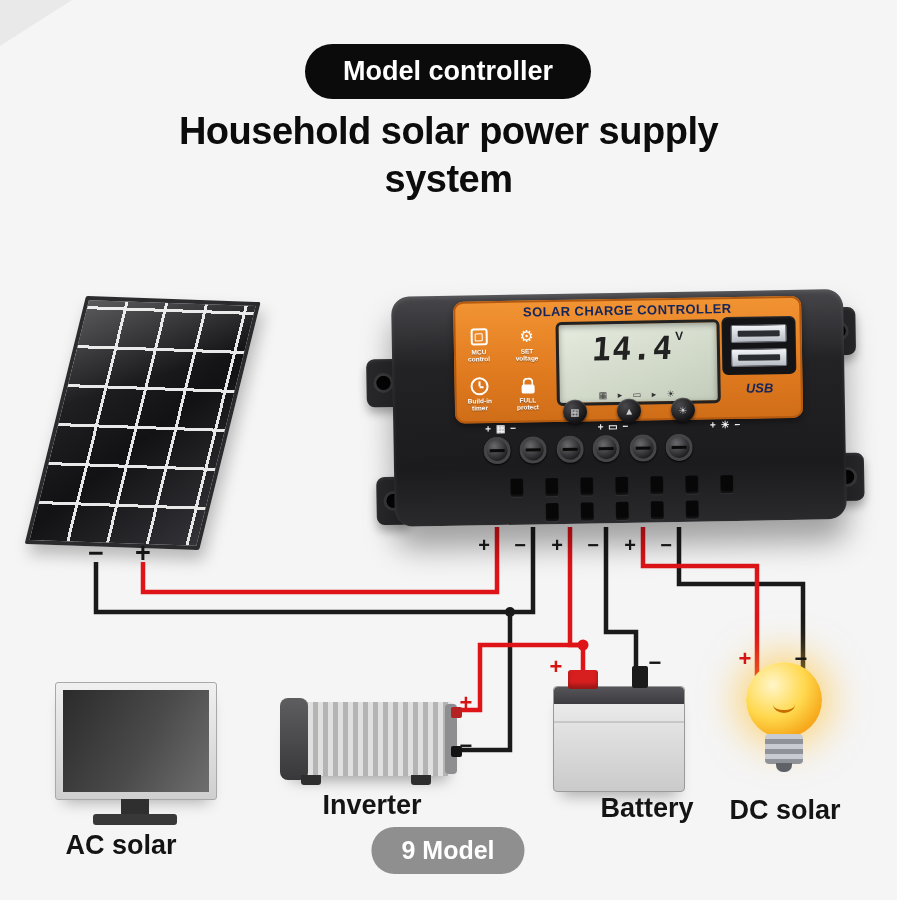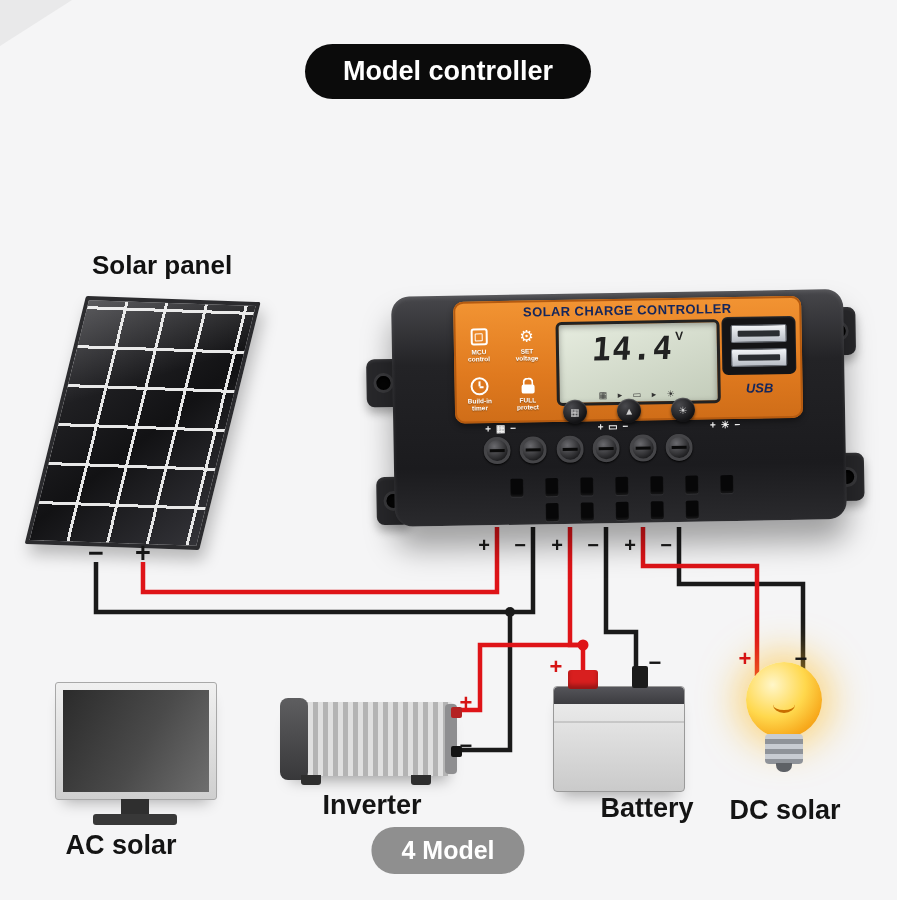--- a/index.html
+++ b/index.html
@@ -177,22 +177,25 @@
     <polyline points="570,527 570,645 583,645 583,684" fill="none" stroke="#df1418" stroke-width="4.5"></polyline>
     <polyline points="583,645 480,645 480,710 452,710" fill="none" stroke="#df1418" stroke-width="4.5"></polyline>
     <polyline points="643,527 643,566 757,566 757,676" fill="none" stroke="#df1418" stroke-width="4.5"></polyline>
     <circle cx="583" cy="645" r="5.5" fill="#df1418"></circle>
     <circle cx="510" cy="612" r="5" fill="#1a1a1a"></circle>
   </svg>
 
   <div class="badge">
     <span>Model controller</span>
   </div>
-
-  <div class="sp-label">Solar panel</div>
+  <div class="title">
+    <div>Household solar power supply</div>
+    <div>system</div>
+  </div>
+
   <div class="solar-panel">
     <div class="solar-shine"></div>
   </div>
   <span class="sign big" style="left:96px;top:538px;">−</span>
   <span class="sign big" style="left:143px;top:538px;">+</span>
 
   <div class="controller">
     <div class="ear e1">
         <div class="hole"></div>
       </div>
@@ -337,16 +340,16 @@
     <div class="glass"></div>
     <div class="filament"></div>
     <div class="bulb-base"></div>
     <div class="bulb-tip"></div>
   </div>
   <span class="sign mid red" style="left:745px;top:646px;">+</span>
   <span class="sign mid" style="left:801px;top:646px;">−</span>
   <div class="dev-label" style="left:785px;top:795px;">DC solar</div>
 
   <div class="model-pill">
-    <span>4 Model</span>
+    <span>9 Model</span>
   </div>
 
 </div>
 
 </body></html>

